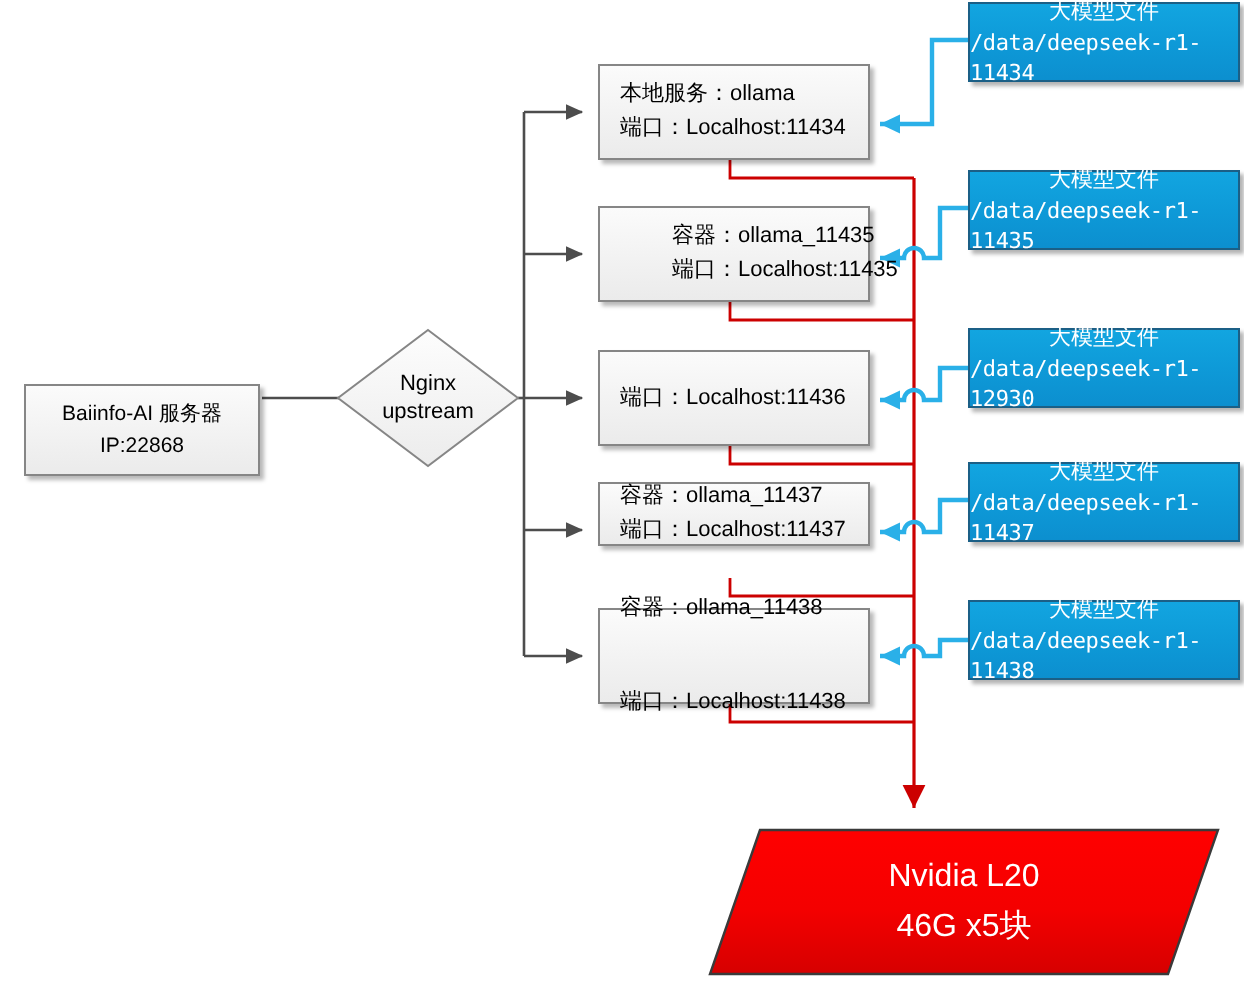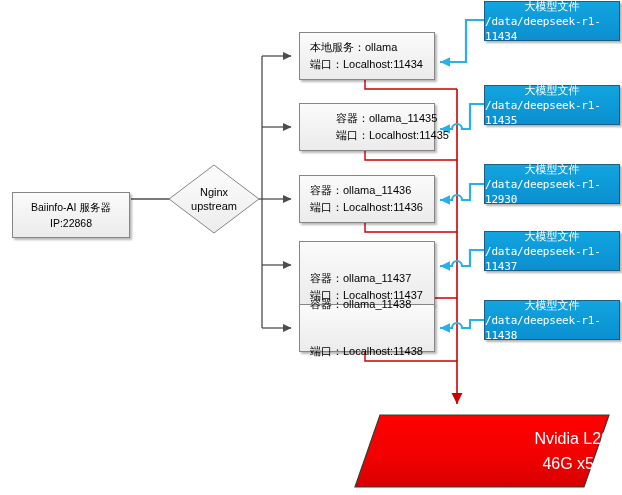--- a/index.html
+++ b/index.html
@@ -121,21 +121,21 @@
     position: absolute;
     left: 0; top: 0;
     width: 100%; height: 100%;
   }
   #gpu-node .gpu-label {
     position: absolute;
     left: 0; top: 0;
     width: 100%; height: 100%;
     display: flex;
     flex-direction: column;
-    align-items: flex-end;
+    align-items: center;
     justify-content: center;
   }
   #gpu-node .line {
     color: #ffffff;
     font-size: 16px;
     line-height: 25px;
     white-space: nowrap;
   }
 </style>
 </head>
@@ -224,25 +224,24 @@
     <div class="line">本地服务：ollama</div>
     <div class="line">端口：Localhost:11434</div>
   </div>
 
   <div class="node rect service" style="left:299px; top:103px; width:136px; height:48px;padding-left:36px;">
     <div class="line">容器：ollama_11435</div>
     <div class="line">端口：Localhost:11435</div>
   </div>
 
   <div class="node rect service" style="left:299px; top:175px; width:136px; height:48px;">
-    <div class="line">容器：ollama_11436</div>
     <div class="line">端口：Localhost:11436</div>
   </div>
 
-  <div class="node rect service" style="left:299px; top:241px; width:136px; height:64px;justify-content:flex-end;">
+  <div class="node rect service" style="left:299px; top:241px; width:136px; height:32px;">
     <div class="line">容器：ollama_11437</div>
     <div class="line">端口：Localhost:11437</div>
   </div>
 
   <div class="node rect service" style="left:299px; top:304px; width:136px; height:48px;gap:30px;">
     <div class="line">容器：ollama_11438</div>
     <div class="line">端口：Localhost:11438</div>
   </div>
 
   <div class="node filebox" style="left:484px; top:1px;">

